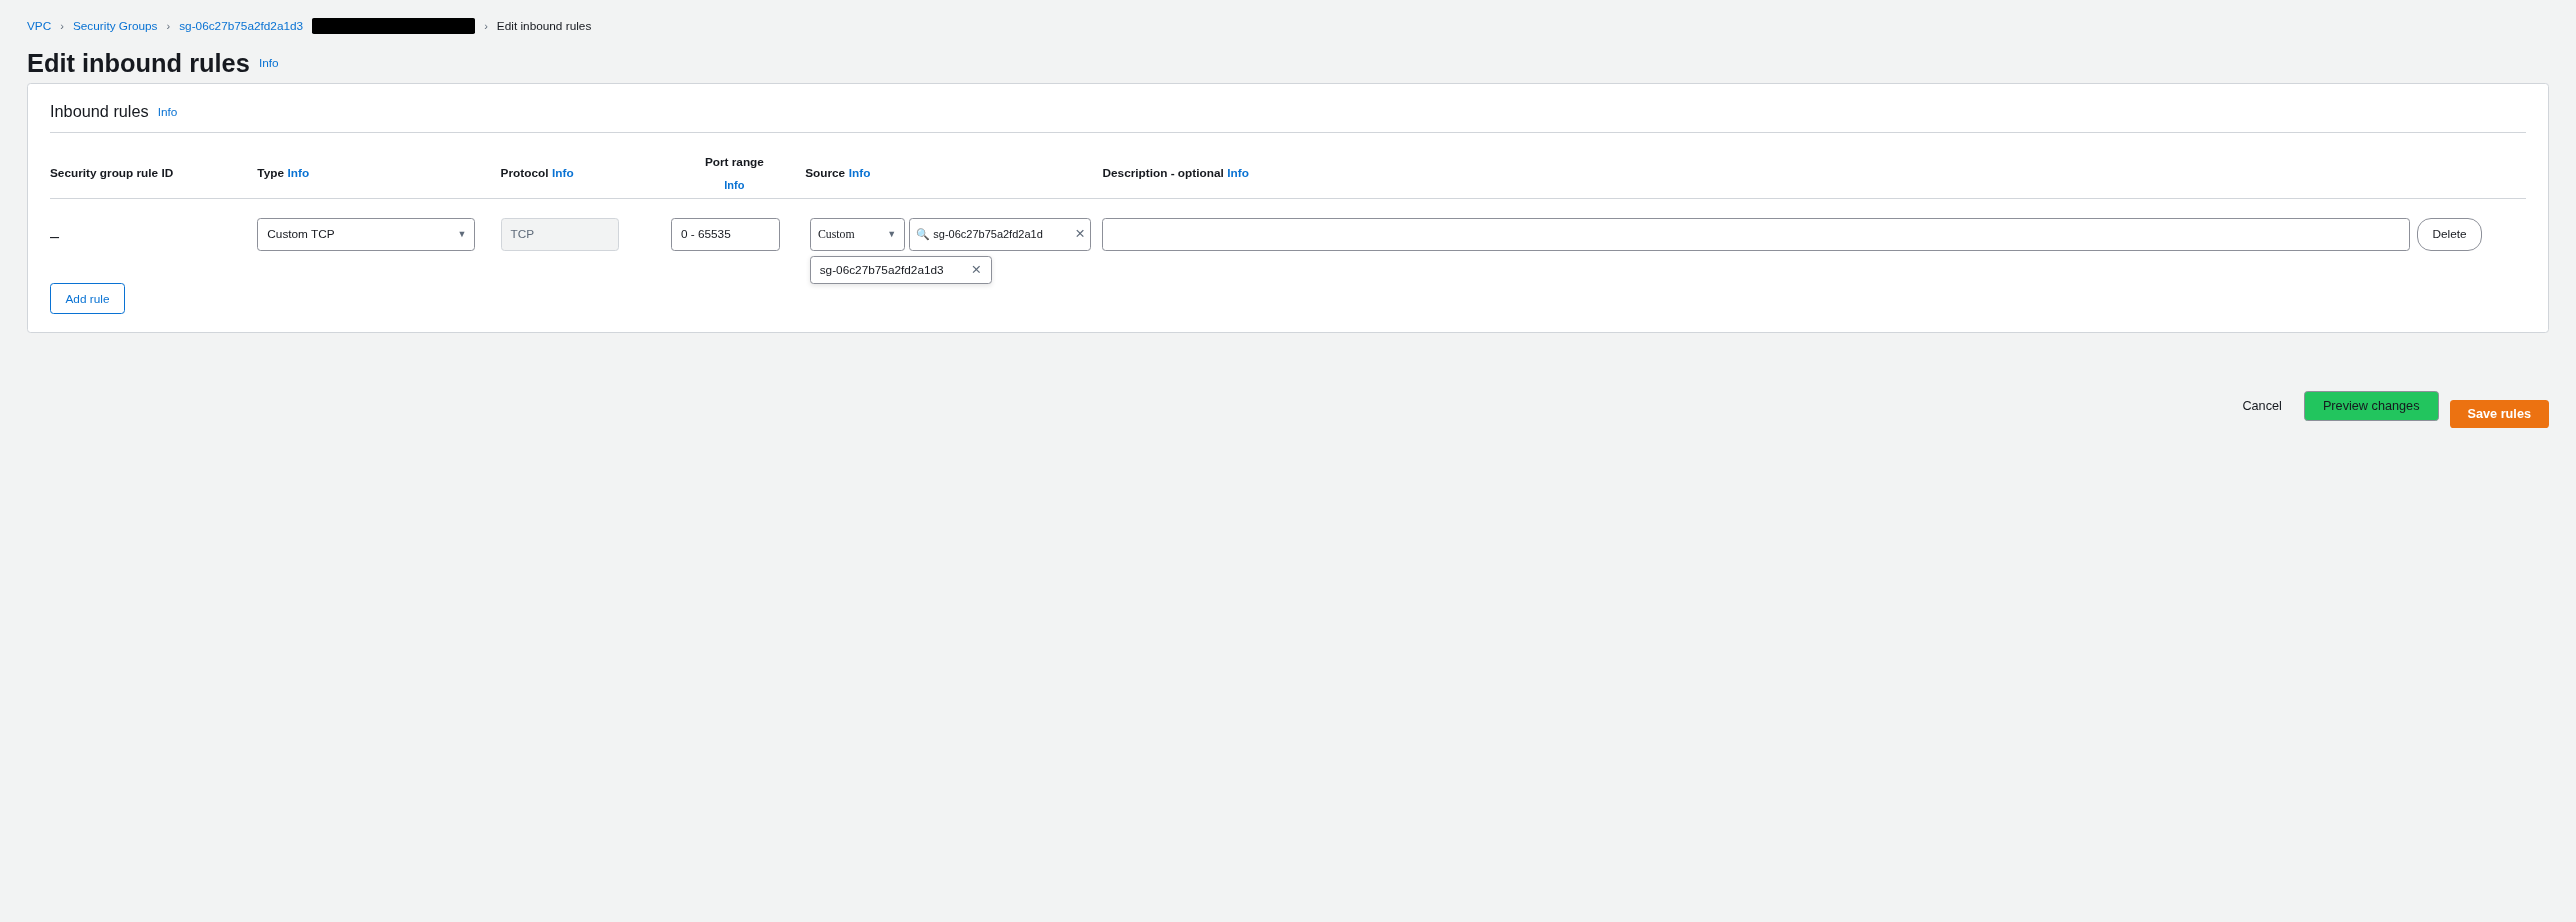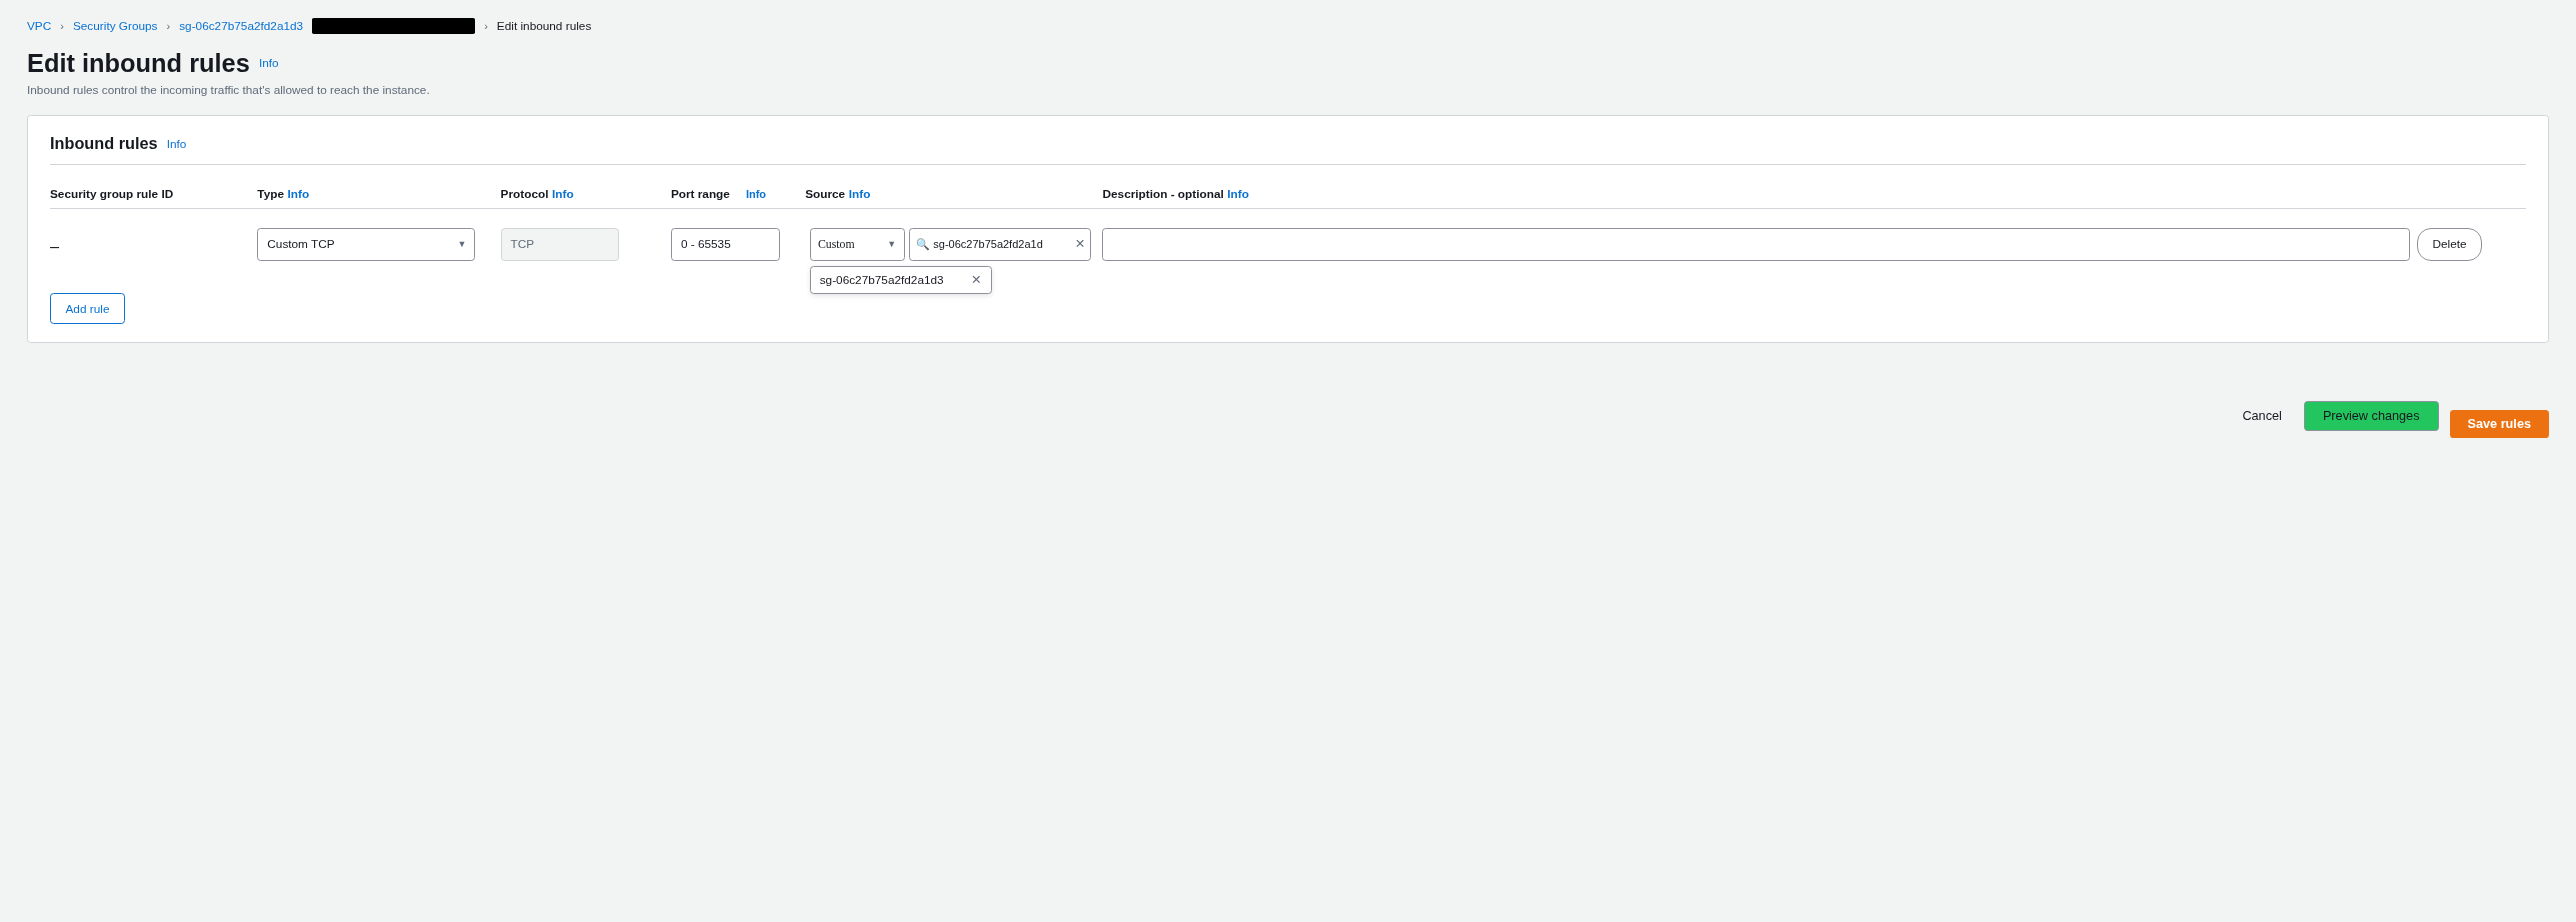--- a/index.html
+++ b/index.html
@@ -73,21 +73,21 @@
     .card-header {
       display: flex;
       align-items: center;
       gap: 9px;
       margin-bottom: 14.5px;
       padding-bottom: 11px;
       border-bottom: 0.9px solid #d1d5da;
     }
     .card-title {
       font-size: 16.3px;
-      font-weight: 700;
+      font-weight: 400;
     }
     .table-header {
       display: grid;
       grid-template-columns: 200px 236px 163px 127px 290px 1fr 109px;
       gap: 7.3px;
       padding: 7.3px 0;
       border-bottom: 0.9px solid #d1d5da;
       margin-bottom: 7.3px;
     }
     .col-header {
@@ -310,22 +310,22 @@
       gap: 3.6px;
     }
     .search-row {
       display: flex;
       align-items: center;
       gap: 0;
       position: relative;
     }
     .port-info-col {
       display: flex;
-      flex-direction: row;
-      gap: 16px;
+      flex-direction: column;
+      gap: 10px;
     }
     .port-info-link {
       color: #0972d3;
       font-size: 11px;
       text-decoration: none;
       cursor: pointer;
     }
   </style>
 </head>
 <body>
@@ -340,21 +340,20 @@
     <a class="breadcrumb-link">sg-06c27b75a2fd2a1d3</a>
     <span class="breadcrumb-redacted"></span>
     <span class="breadcrumb-separator">›</span>
     <span class="breadcrumb-current">Edit inbound rules</span>
   </div>
 
   <div class="page-title-row">
     <h1 class="page-title">Edit inbound rules</h1>
     <a class="info-link">Info</a>
   </div>
-  <p class="page-description">Inbound rules control the incoming traffic that's allowed to reach the instance.</p>
 
   <div class="card">
     <div class="card-header">
       <span class="card-title">Inbound rules</span>
       <a class="info-link">Info</a>
     </div>
 
     
     <div class="table-header">
       <div class="col-header">

